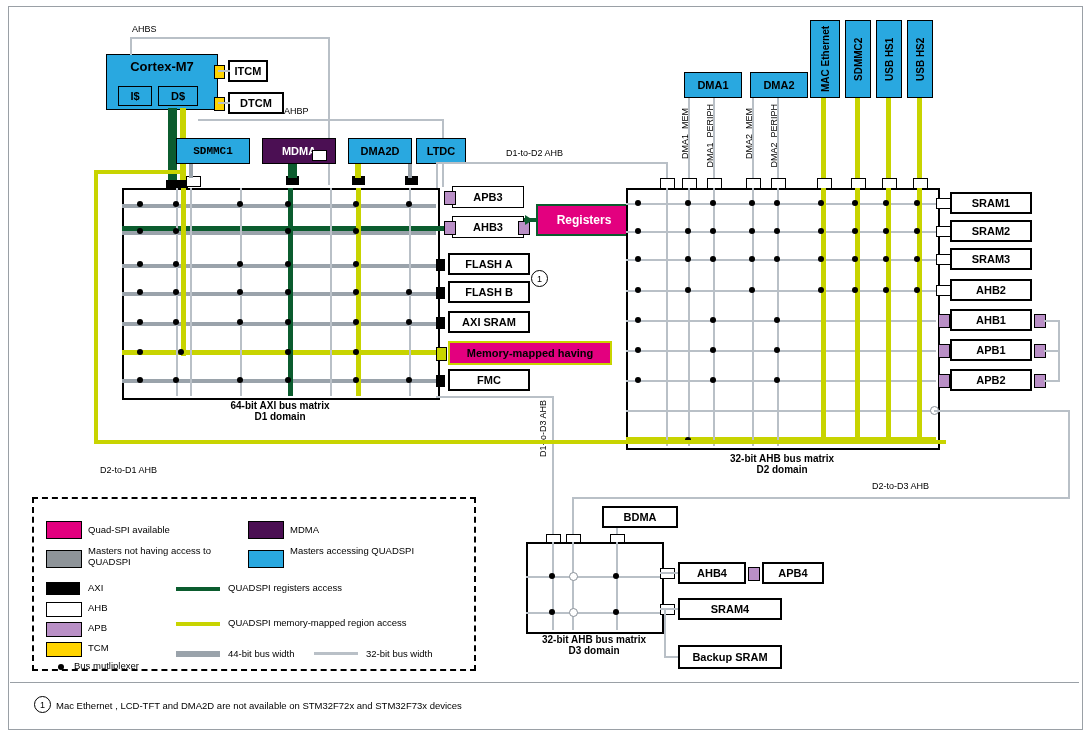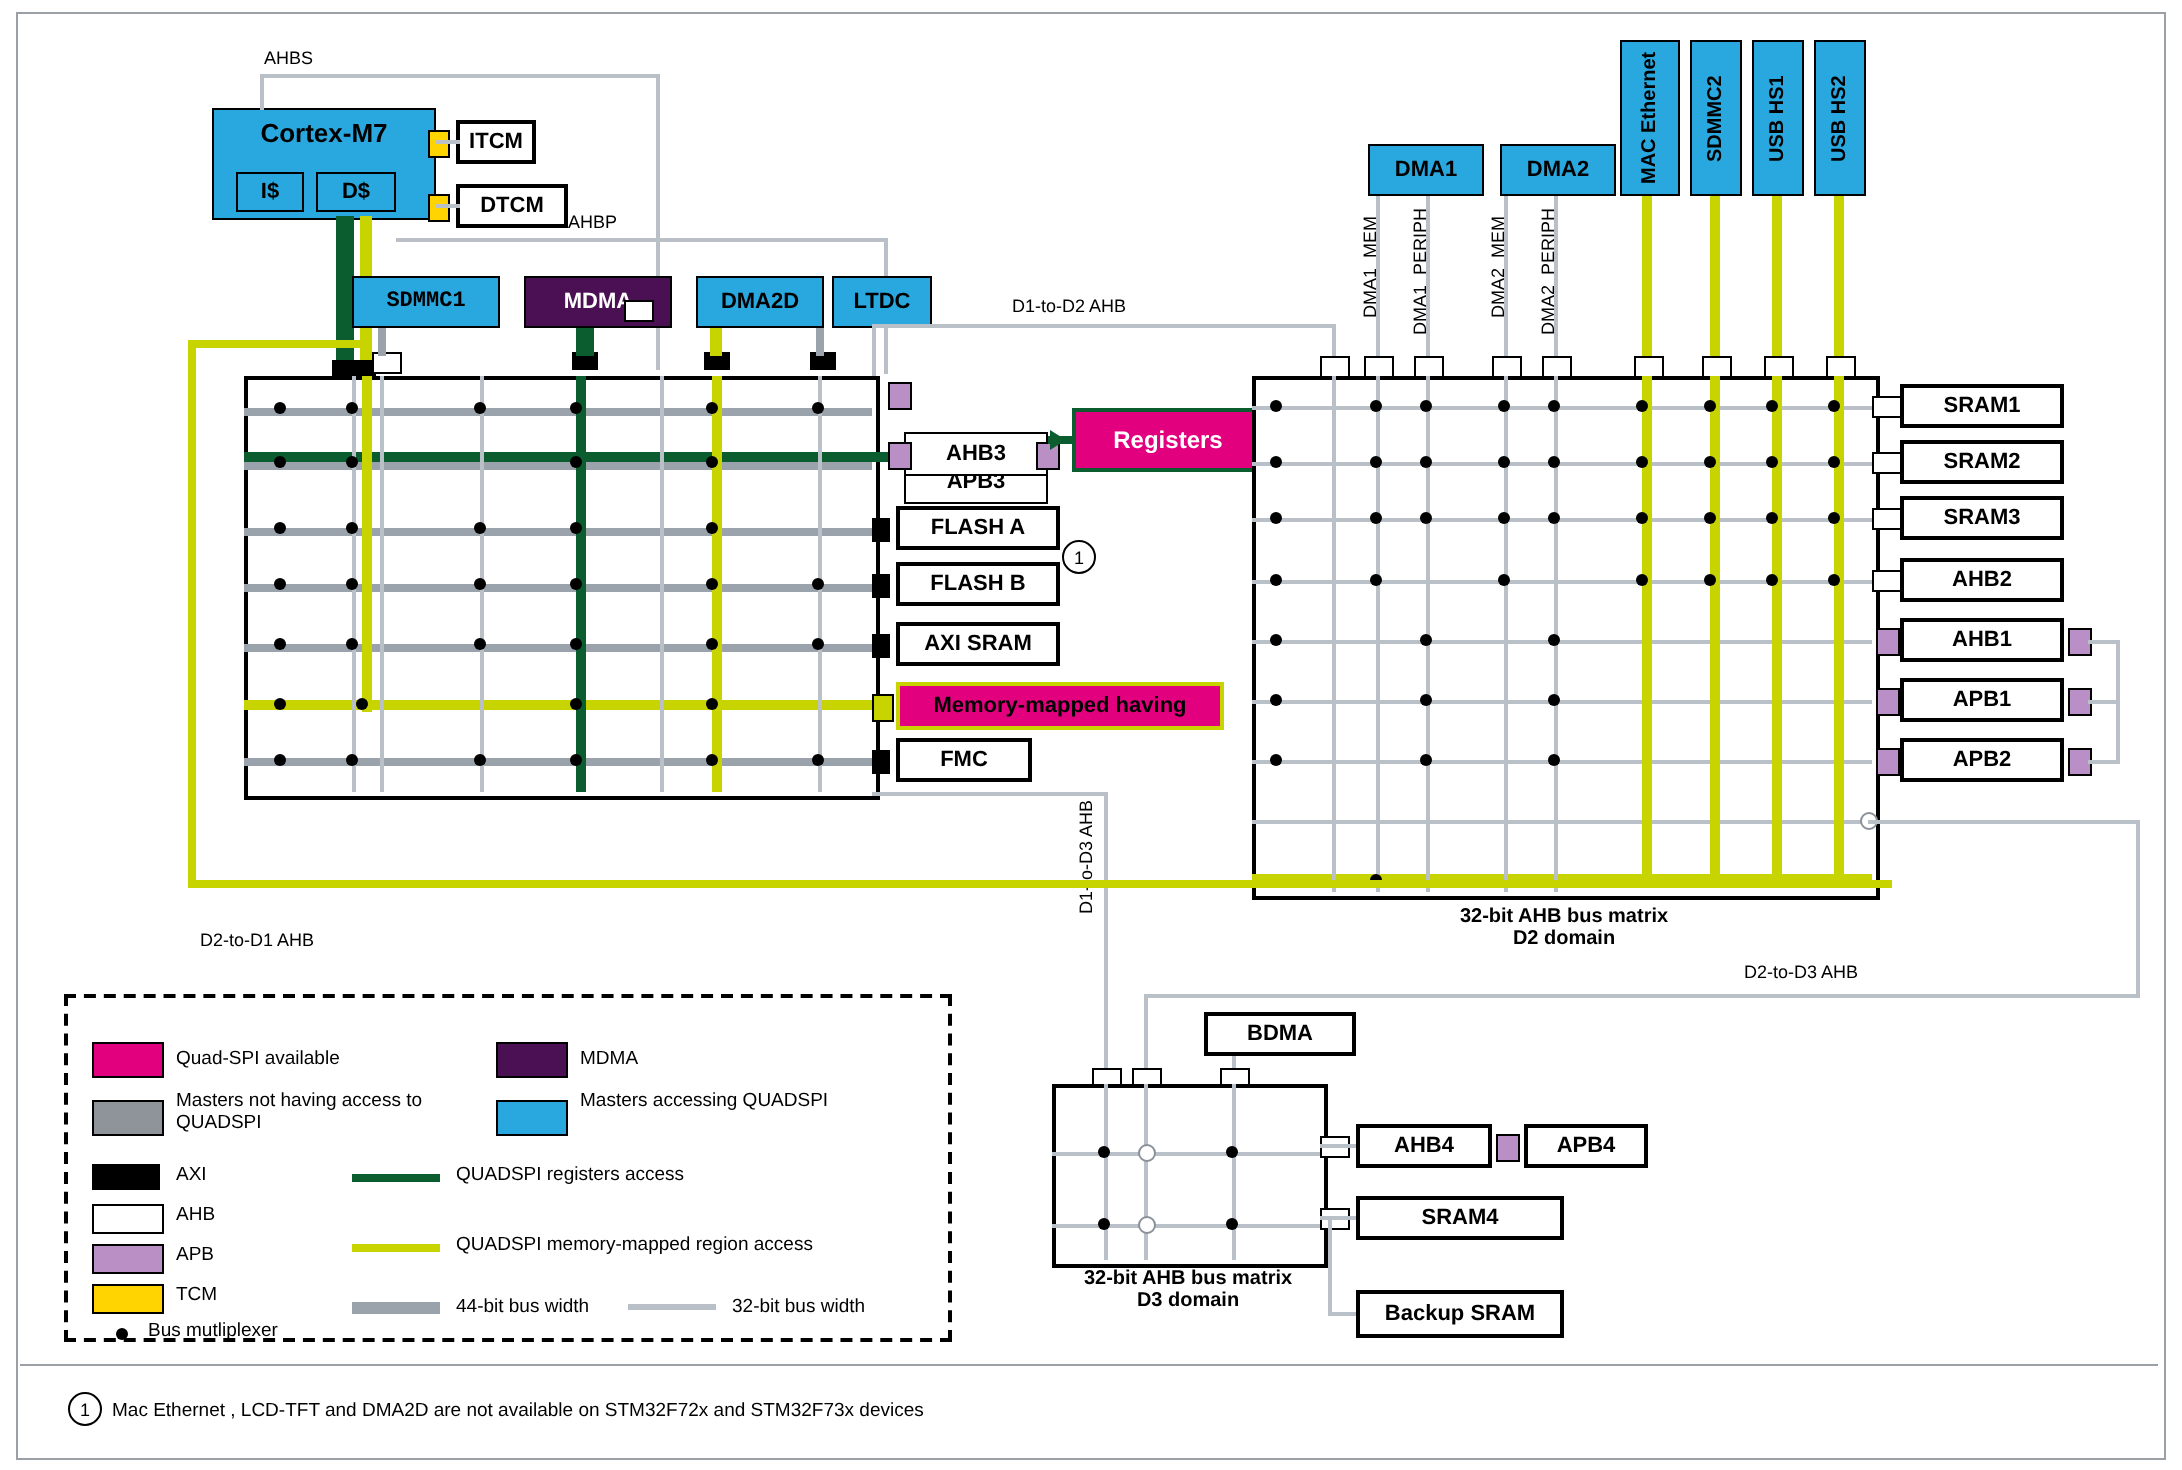--- a/index.html
+++ b/index.html
@@ -156,22 +156,26 @@
   <div class="dot" style="left:285px;top:349px;"></div>
   <div class="dot" style="left:353px;top:349px;"></div>
 
   <div class="dot" style="left:137px;top:377px;"></div>
   <div class="dot" style="left:173px;top:377px;"></div>
   <div class="dot" style="left:237px;top:377px;"></div>
   <div class="dot" style="left:285px;top:377px;"></div>
   <div class="dot" style="left:353px;top:377px;"></div>
   <div class="dot" style="left:406px;top:377px;"></div>
 
-
-  <div class="box whiteThin" style="left:452px;top:186px;width:72px;height:22px;font-size:11px;margin-top:44px;">
+  <div class="lblb" style="left:170px;top:400px;width:220px;">
+    <span>64-bit AXI bus matrix</span><br>
+    <span>D1 domain</span>
+  </div>
+
+  <div class="box whiteThin" style="left:452px;top:186px;width:72px;height:22px;font-size:11px;">
     <span>APB3</span>
   </div>
   <div class="box whiteThin" style="left:452px;top:216px;width:72px;height:22px;font-size:11px;">
     <span>AHB3</span>
   </div>
   <div class="portapb" style="left:444px;top:191px;"></div>
   <div class="portapb" style="left:444px;top:221px;"></div>
   <div class="portapb" style="left:518px;top:221px;"></div>
 
   <div class="box magenta" style="left:536px;top:204px;width:96px;height:32px;font-size:12px;border:2px solid #0b5c2e;color:#fff;">
@@ -185,21 +189,21 @@
   </div>
   <div class="box white" style="left:448px;top:281px;width:82px;height:22px;font-size:11px;justify-content:center;">
     <span>FLASH B</span>
   </div>
   <div class="box white" style="left:448px;top:311px;width:82px;height:22px;font-size:11px;">
     <span>AXI SRAM</span>
   </div>
   <div class="box magenta" style="left:448px;top:341px;width:164px;height:24px;font-size:11px;border:2px solid #c8d400;">
     <span>Memory-mapped having</span>
   </div>
-  <div class="box white" style="left:448px;top:369px;width:68px;height:22px;font-size:11px;">
+  <div class="box white" style="left:448px;top:369px;width:82px;height:22px;font-size:11px;">
     <span>FMC</span>
   </div>
 
   <div class="portblk" style="left:436px;top:259px;width:9px;height:12px;"></div>
   <div class="portblk" style="left:436px;top:287px;width:9px;height:12px;"></div>
   <div class="portblk" style="left:436px;top:317px;width:9px;height:12px;"></div>
   <div class="sw" style="left:436px;top:347px;width:9px;height:12px;background:#c8d400;border:1px solid #000;"></div>
   <div class="portblk" style="left:436px;top:375px;width:9px;height:12px;"></div>
 
   <div class="circnum" style="left:531px;top:270px;">

